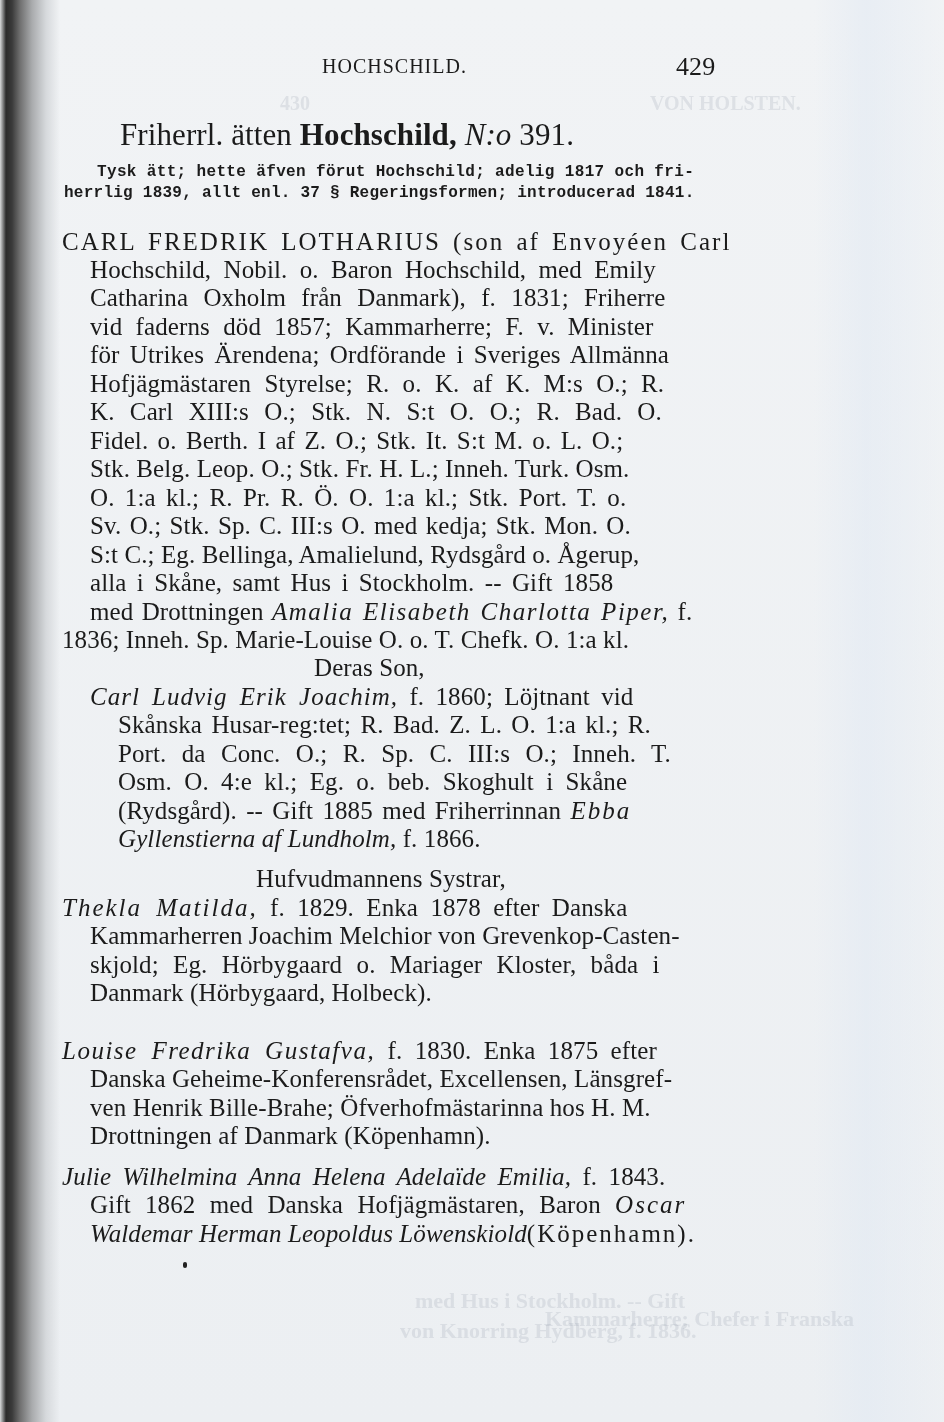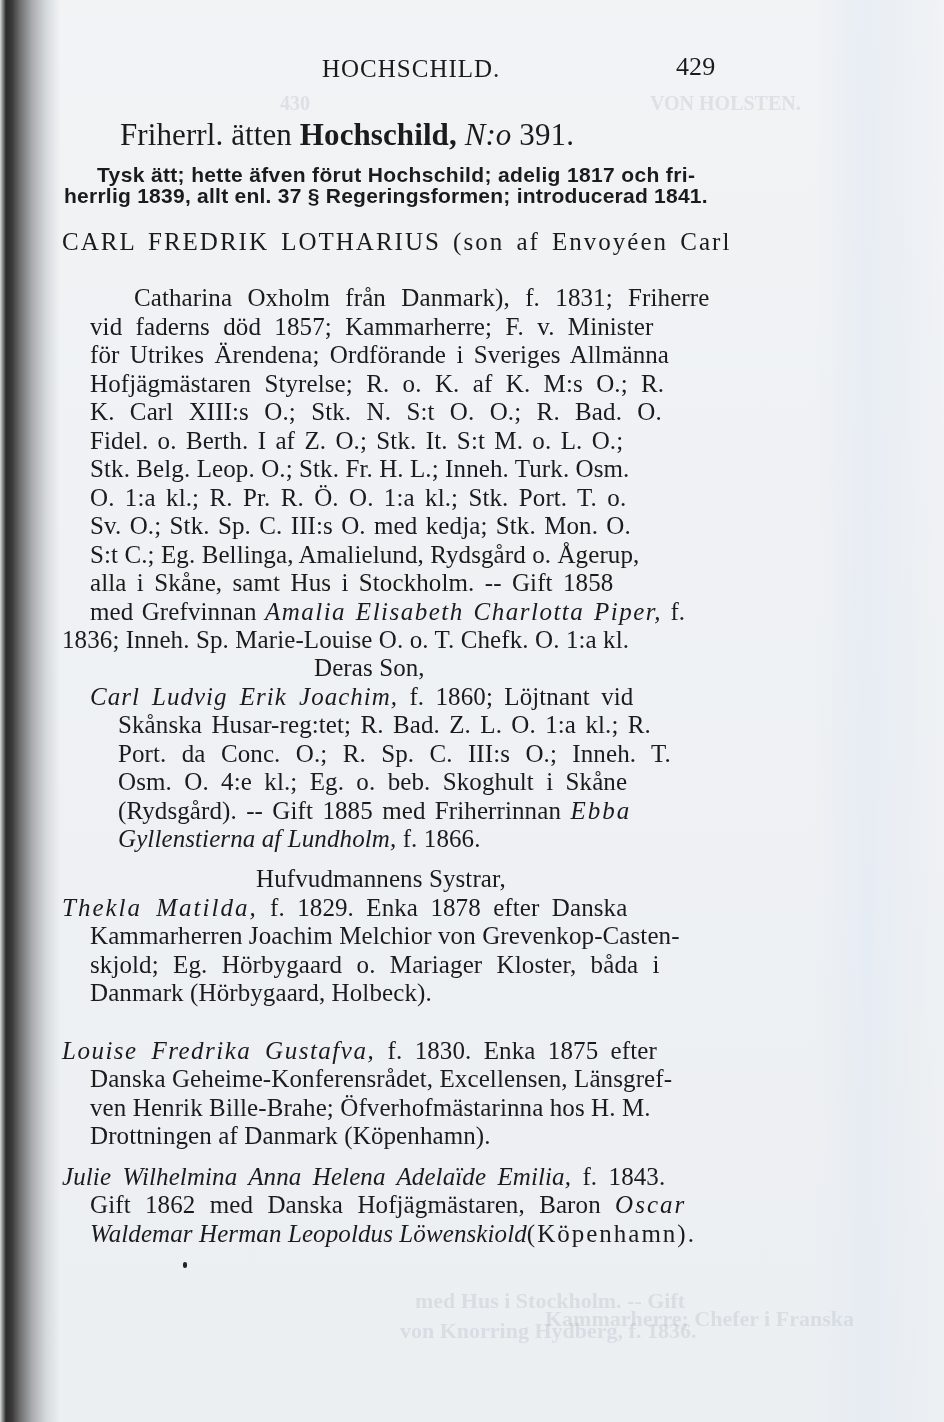--- a/index.html
+++ b/index.html
@@ -24,25 +24,25 @@
     background: linear-gradient(90deg, rgba(255,255,255,0) 0, rgba(225,233,243,0.55) 40%, rgba(240,243,246,0.2) 100%);
   }
   .bleed {
     position: absolute; color: rgba(150,160,175,0.22); font-weight: bold;
     font-size: 26px; white-space: nowrap;
   }
   .line {
     position: absolute; white-space: nowrap; font-size: 25px;
     letter-spacing: 0.1px; transform-origin: left top;
   }
-  .running-title { font-size: 25px; letter-spacing: 1px; }
+  .running-title { font-size: 20px; letter-spacing: 1px; }
   .page-number { font-size: 26px; }
   .title { font-size: 31px; }
   .title .bold { font-weight: bold; }
-  .intro { font-size: 21px; font-weight: bold; font-family: Liberation Sans, sans-serif; }
+  .intro { font-size: 16px; font-weight: bold; font-family: Liberation Mono, monospace; }
   .i { font-style: italic; }
   .sp { letter-spacing: 3px; }
   .caps { letter-spacing: 2px; }
   .dot { position:absolute; width:4px; height:6px; background:#222; border-radius:2px; }
 </style>
 </head>
 <body>
 
 <div class="page">
   <div class="spine"></div>
@@ -63,33 +63,34 @@
     <span class="i">N:o</span>
     <span>391.</span>
   </div>
 
   <div class="line intro" style="left:97px; top:163px; letter-spacing:0.35px;">Tysk ätt; hette äfven förut Hochschild; adelig 1817 och fri-</div>
   <div class="line intro" style="left:64px; top:184px; letter-spacing:0.25px;">herrlig 1839, allt enl. 37 § Regeringsformen; introducerad 1841.</div>
 
   <div class="line" style="left:62px; top:228px; word-spacing:4px;">
     <span class="caps">CARL FREDRIK LOTHARIUS (son af Envoyéen Carl</span>
   </div>
-  <div class="line" style="left:90px; top:284px; word-spacing:9px;margin-left:44px;">Catharina Oxholm från Danmark), f. 1831; Friherre</div>
+  <div class="line" style="left:90px; top:256px; word-spacing:6px;">Hochschild, Nobil. o. Baron Hochschild, med Emily</div>
+  <div class="line" style="left:90px; top:284px; word-spacing:9px;">Catharina Oxholm från Danmark), f. 1831; Friherre</div>
   <div class="line" style="left:90px; top:313px; word-spacing:7px;">vid faderns död 1857; Kammarherre; F. v. Minister</div>
   <div class="line" style="left:90px; top:341px; word-spacing:4px;">för Utrikes Ärendena; Ordförande i Sveriges Allmänna</div>
   <div class="line" style="left:90px; top:370px; word-spacing:7px;">Hofjägmästaren Styrelse; R. o. K. af K. M:s O.; R.</div>
   <div class="line" style="left:90px; top:398px; word-spacing:9px;">K. Carl XIII:s O.; Stk. N. S:t O. O.; R. Bad. O.</div>
   <div class="line" style="left:90px; top:427px; word-spacing:3px;">Fidel. o. Berth. I af Z. O.; Stk. It. S:t M. o. L. O.;</div>
   <div class="line" style="left:90px; top:455px; word-spacing:0px;">Stk. Belg. Leop. O.; Stk. Fr. H. L.; Inneh. Turk. Osm.</div>
   <div class="line" style="left:90px; top:484px; word-spacing:4px;">O. 1:a kl.; R. Pr. R. Ö. O. 1:a kl.; Stk. Port. T. o.</div>
   <div class="line" style="left:90px; top:512px; word-spacing:2px;">Sv. O.; Stk. Sp. C. III:s O. med kedja; Stk. Mon. O.</div>
   <div class="line" style="left:90px; top:541px; word-spacing:0px;">S:t C.; Eg. Bellinga, Amalielund, Rydsgård o. Ågerup,</div>
   <div class="line" style="left:90px; top:569px; word-spacing:4px;">alla i Skåne, samt Hus i Stockholm. -- Gift 1858</div>
   <div class="line" style="left:90px; top:598px; word-spacing:2px;">
-    <span>med Grefvinnan</span>
+    <span>med Drottningen</span>
     <span class="i sp" style="letter-spacing:1.5px;">Amalia Elisabeth Charlotta Piper,</span>
     <span>f.</span>
   </div>
   <div class="line" style="left:62px; top:626px;">1836; Inneh. Sp. Marie-Louise O. o. T. Chefk. O. 1:a kl.</div>
 
   <div class="line" style="left:314px; top:654px;">Deras Son,</div>
   <div class="line" style="left:90px; top:683px; word-spacing:5px;">
     <span class="i" style="letter-spacing:1px;">Carl Ludvig Erik Joachim,</span>
     <span>f. 1860; Löjtnant vid</span>
   </div>

